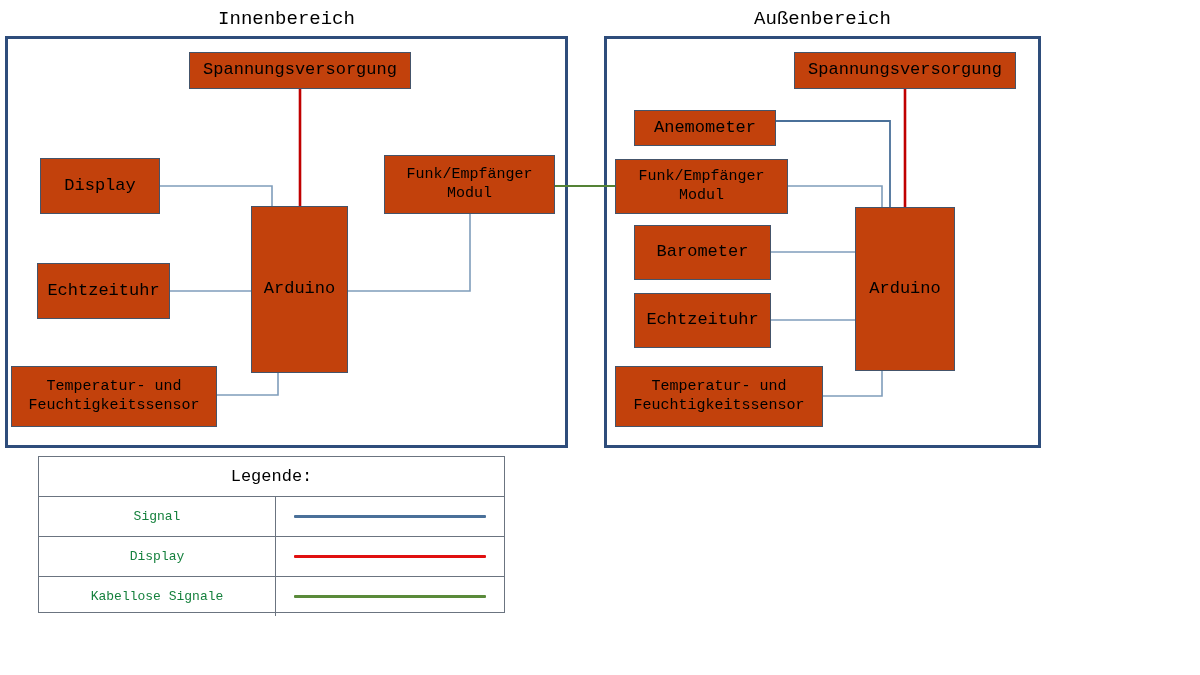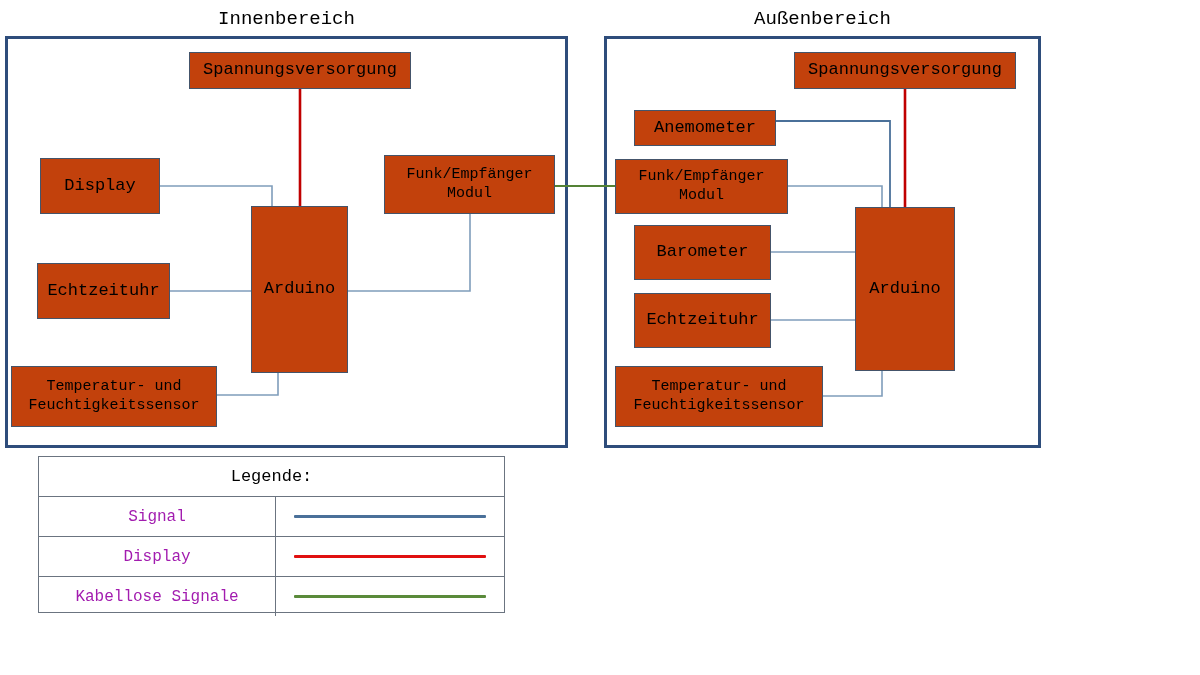--- a/index.html
+++ b/index.html
@@ -70,22 +70,22 @@
     justify-content: center;
     width: 100%;
     font-size: 17px;
     color: #000;
   }
   .legend-label {
     width: 237px;
     display: flex;
     align-items: center;
     justify-content: center;
-    font-size: 16px;
-    color: #a21caf;
+    font-size: 13px;
+    color: #15803d;
     border-right: 1.4px solid #6b7480;
     box-sizing: border-box;
   }
   .legend-swatch {
     flex: 1;
     display: flex;
     align-items: center;
     justify-content: center;
   }
   .swatch-line {

